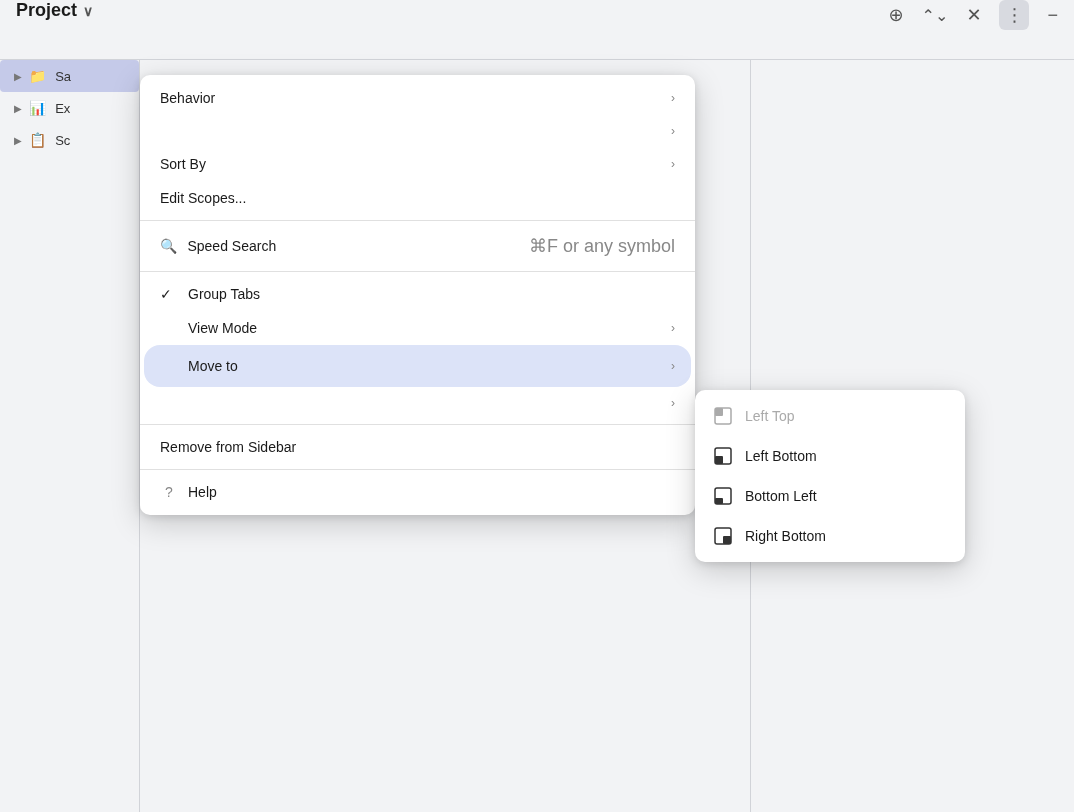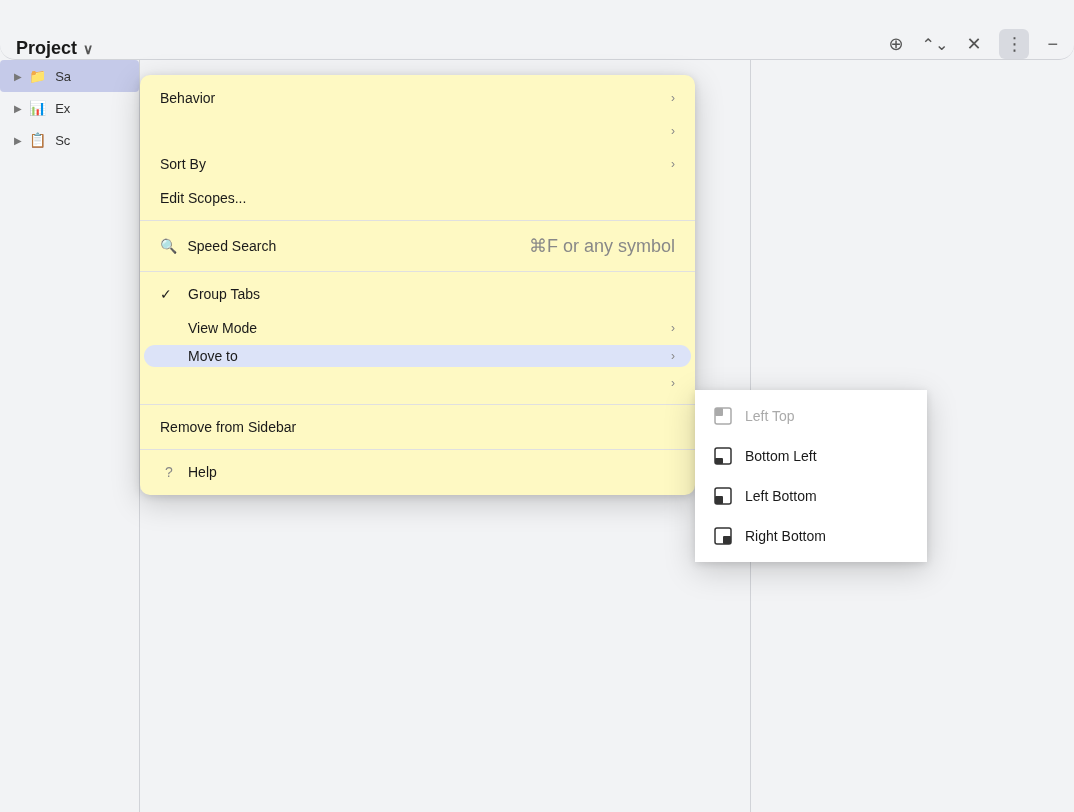--- a/index.html
+++ b/index.html
@@ -21,24 +21,23 @@
       background: #f2f3f5;
     }
 
     
     .top-bar {
       position: absolute;
       top: 0; left: 0; right: 0;
       height: 60px;
       background: #f2f3f5;
       display: flex;
-      align-items: flex-end;
+      align-items: flex-start;
       padding: 0 16px;
       border-bottom: 1px solid #d1d3d8;
-      border-radius: 15px;
     }
 
     .project-title {
       font-size: 18px;
       font-weight: 700;
       color: #1a1a1a;
       display: flex;
       align-items: center;
       gap: 6px;
     }
@@ -112,21 +111,21 @@
       bottom: 0;
       background: #d1d3d8;
     }
 
     
     .context-menu {
       position: absolute;
       top: 75px;
       left: 140px;
       width: 555px;
-      background: #fef9c3;
+      background: #ffffff;
       border-radius: 10px;
       box-shadow: 0 8px 30px rgba(0,0,0,0.18), 0 2px 8px rgba(0,0,0,0.12);
       padding: 6px 0;
       z-index: 100;
     }
 
     .menu-item {
       display: flex;
       align-items: center;
       padding: 9px 20px;
@@ -134,21 +133,21 @@
       color: #1a1a1a;
       cursor: pointer;
       position: relative;
       gap: 10px;
     }
 
     .menu-item.highlighted {
       background: #dce3f8;
       border-radius: 16px;
       margin: 0 4px;
-      padding: 3px 16px;
+      padding: 13px 16px;
     }
 
     .menu-item .item-label {
       flex: 1;
     }
 
     .menu-item .shortcut {
       color: #888;
       font-size: 18px;
     }
@@ -181,23 +180,23 @@
       height: 1px;
       background: #e0e0e0;
       margin: 5px 0;
     }
 
     
     .submenu {
       position: absolute;
       top: 390px;
       left: 695px;
-      width: 232px;
+      width: 270px;
       background: #ffffff;
-      border-radius: 0;
+      border-radius: 10px;
       box-shadow: 0 8px 30px rgba(0,0,0,0.18), 0 2px 8px rgba(0,0,0,0.12);
       padding: 6px 0;
       z-index: 200;
     }
 
     .submenu-item {
       display: flex;
       align-items: center;
       padding: 10px 18px;
       font-size: 14px;
@@ -325,31 +324,31 @@
     <svg class="submenu-icon" viewBox="0 0 20 20" fill="none" xmlns="http://www.w3.org/2000/svg">
       <rect x="2" y="2" width="16" height="16" rx="2" stroke="#aaa" stroke-width="1.5" fill="none"></rect>
       <rect x="2" y="2" width="8" height="8" rx="1" fill="#aaa"></rect>
     </svg>
     <span>Left Top</span>
   </div>
 
   <div class="submenu-item">
     <svg class="submenu-icon" viewBox="0 0 20 20" fill="none" xmlns="http://www.w3.org/2000/svg">
       <rect x="2" y="2" width="16" height="16" rx="2" stroke="#333" stroke-width="1.5" fill="none"></rect>
+      <rect x="2" y="10" width="8" height="8" rx="1" fill="#333"></rect>
+    </svg>
+    <span>Left Bottom</span>
+  </div>
+
+  <div class="submenu-item">
+    <svg class="submenu-icon" viewBox="0 0 20 20" fill="none" xmlns="http://www.w3.org/2000/svg">
+      <rect x="2" y="2" width="16" height="16" rx="2" stroke="#333" stroke-width="1.5" fill="none"></rect>
       <rect x="2" y="12" width="8" height="6" rx="1" fill="#333"></rect>
     </svg>
     <span>Bottom Left</span>
-  </div>
-
-  <div class="submenu-item">
-    <svg class="submenu-icon" viewBox="0 0 20 20" fill="none" xmlns="http://www.w3.org/2000/svg">
-      <rect x="2" y="2" width="16" height="16" rx="2" stroke="#333" stroke-width="1.5" fill="none"></rect>
-      <rect x="2" y="10" width="8" height="8" rx="1" fill="#333"></rect>
-    </svg>
-    <span>Left Bottom</span>
   </div>
 
 
   <div class="submenu-item">
     <svg class="submenu-icon" viewBox="0 0 20 20" fill="none" xmlns="http://www.w3.org/2000/svg">
       <rect x="2" y="2" width="16" height="16" rx="2" stroke="#333" stroke-width="1.5" fill="none"></rect>
       <rect x="10" y="10" width="8" height="8" rx="1" fill="#333"></rect>
     </svg>
     <span>Right Bottom</span>
   </div>

